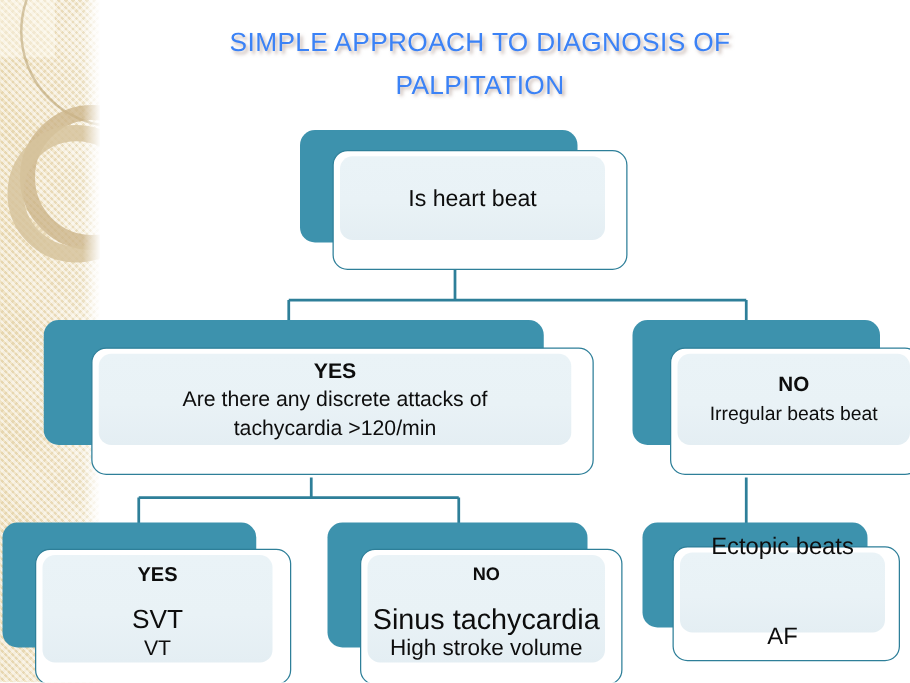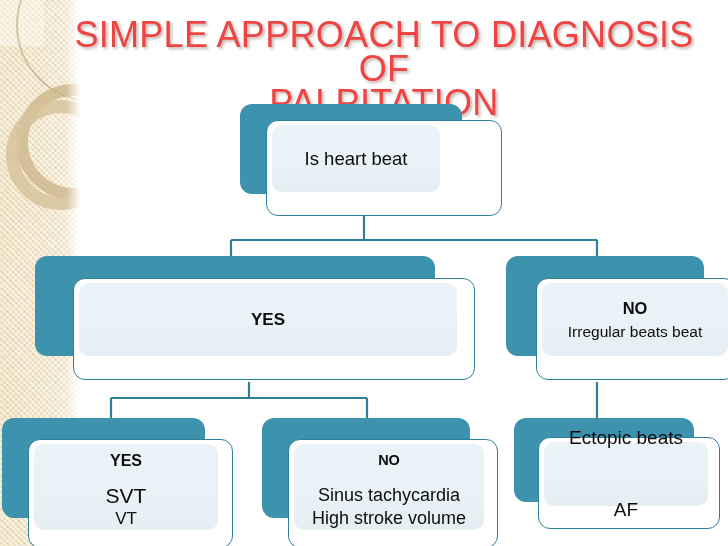--- a/index.html
+++ b/index.html
@@ -68,25 +68,25 @@
     background: linear-gradient(to right, rgba(255,255,255,0) 0%, rgba(255,255,255,0.95) 100%);
   }
 
   
   .title {
     position: absolute;
     left: 64px;
     top: 18px;
     width: 640px;
     text-align: center;
-    font-size: 36px;
+    font-size: 21px;
     line-height: 34px;
     font-weight: normal;
     letter-spacing: 0.3px;
-    color: #ef4444;
+    color: #3b82f6;
     text-shadow: 2px 2px 3px rgba(150,120,110,0.55);
     white-space: pre-line;
   }
 
   
   .wires {
     position: absolute;
     left: 0; top: 0;
     width: 728px; height: 546px;
   }
@@ -162,30 +162,32 @@
       <path d="M 111 398 L 111 420"></path>
       <path d="M 367 398 L 367 420"></path>
 
       <path d="M 597 382 L 597 420"></path>
     </g>
   </svg>
 
   <div class="node" style="left:240px; top:104px; width:262px; height:112px;">
     <div class="plate" style="width:222px; height:90px;"></div>
     <div class="card" style="left:26px; top:16px; width:234px; height:94px;"></div>
-    <div class="panel" style="left:32px; top:21px; width:168px; height:67px; font-size:18.5px; line-height:25px;">
+    <div class="panel" style="left:32px; top:21px; width:212px; height:67px; font-size:18.5px; line-height:25px;">
       <span>Is heart beat</span>
     </div>
   </div>
 
   <div class="node" style="left:35px; top:256px; width:440px; height:128px;">
     <div class="plate" style="width:400px; height:100px;"></div>
     <div class="card" style="left:38px; top:22px; width:400px; height:100px;"></div>
     <div class="panel" style="left:44px; top:27px; width:378px; height:73px; font-size:17px; line-height:23px;">
       <span class="line-strong">YES</span>
+      <span>Are there any discrete attacks of</span>
+      <span>tachycardia &gt;120/min</span>
     </div>
   </div>
 
   <div class="node" style="left:506px; top:256px; width:230px; height:128px;">
     <div class="plate" style="width:198px; height:100px;"></div>
     <div class="card" style="left:30px; top:22px; width:198px; height:100px;"></div>
     <div class="panel" style="left:36px; top:27px; width:186px; height:73px; font-size:15.5px; line-height:23px;">
       <span class="line-strong" style="font-size:16.5px;">NO</span>
       <span>Irregular beats beat</span>
     </div>
@@ -201,21 +203,21 @@
       <span style="font-size:17px;">VT</span>
     </div>
   </div>
 
   <div class="node" style="left:262px; top:418px; width:242px; height:128px;">
     <div class="plate" style="width:208px; height:100px;"></div>
     <div class="card" style="left:26px; top:21px; width:208px; height:107px;"></div>
     <div class="panel" style="left:32px; top:26px; width:190px; height:86px; font-size:14.5px; line-height:23px; justify-content:flex-start; padding-top:5px;">
       <span class="line-strong">NO</span>
       <span class="spacer" style="height:20px;"></span>
-      <span style="font-size:18px;">Sinus tachycardia</span>
+      <span style="font-size:23px;">Sinus tachycardia</span>
       <span style="font-size:18px;">High stroke volume</span>
     </div>
   </div>
 
   <div class="node" style="left:514px; top:418px; width:214px; height:120px;">
     <div class="plate" style="width:180px; height:84px;"></div>
     <div class="card" style="left:24px; top:19px; width:180px; height:90px;"></div>
     <div class="panel" style="left:30px; top:24px; width:164px; height:64px; font-size:19px; line-height:28px;gap:44px;">
       <span>Ectopic beats</span>
       <span>AF</span>

